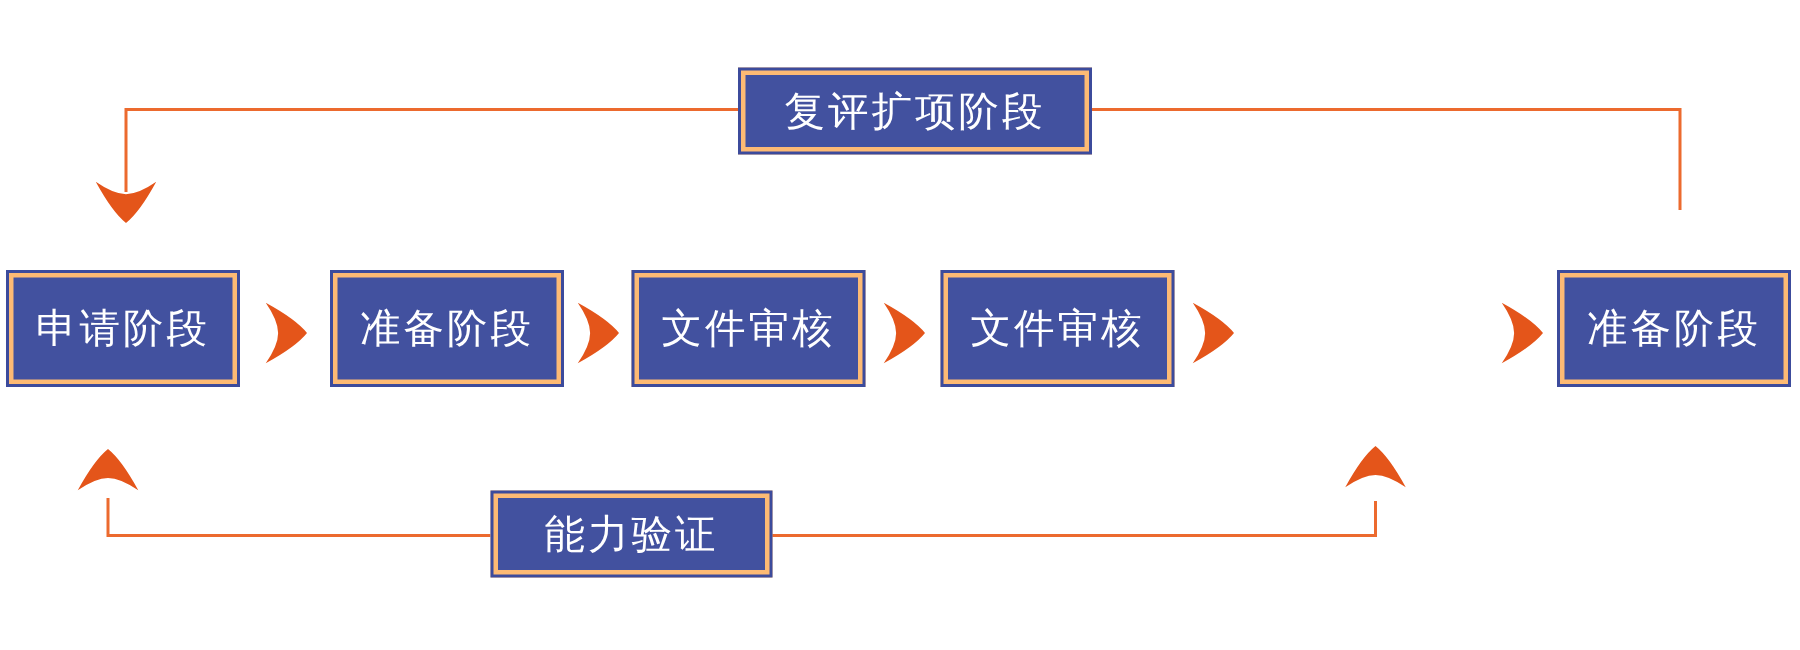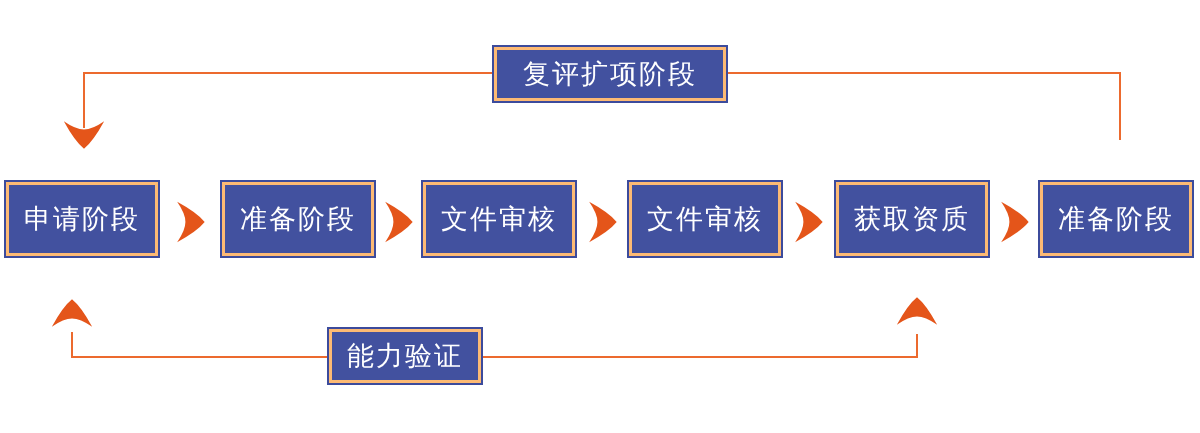--- a/index.html
+++ b/index.html
@@ -37,21 +37,21 @@
     display: flex;
     align-items: center;
     justify-content: center;
     font-size: 27px;
     letter-spacing: 2px;
     white-space: nowrap;
   }
 
   .step-box  { top: 180px; width: 156px; height: 78px; }
   .loop-box-top    { left: 492px; top: 45px;  width: 236px; height: 58px; }
-  .loop-box-bottom { left: 327px; top: 327px; width: 156px; height: 58px; }
+  .loop-box-bottom { left: 327px; top: 327px; width: 188px; height: 58px; }
 
   .connector-lines {
     position: absolute;
     left: 0; top: 0;
     width: 1200px; height: 433px;
     pointer-events: none;
   }
   .connector-lines path {
     fill: none;
     stroke: var(--line);
@@ -84,23 +84,20 @@
   </div>
   <div class="box step-box" style="left:220px">
     <div class="box-inner">准备阶段</div>
   </div>
   <div class="box step-box" style="left:421px">
     <div class="box-inner">文件审核</div>
   </div>
   <div class="box step-box" style="left:627px">
     <div class="box-inner">文件审核</div>
   </div>
-  <div class="box step-box" style="left:834px">
-    <div class="box-inner">获取资质</div>
-  </div>
   <div class="box step-box" style="left:1038px">
     <div class="box-inner">准备阶段</div>
   </div>
 
   <div class="box loop-box-top">
     <div class="box-inner">复评扩项阶段</div>
   </div>
 
   <div class="box loop-box-bottom">
     <div class="box-inner">能力验证</div>

